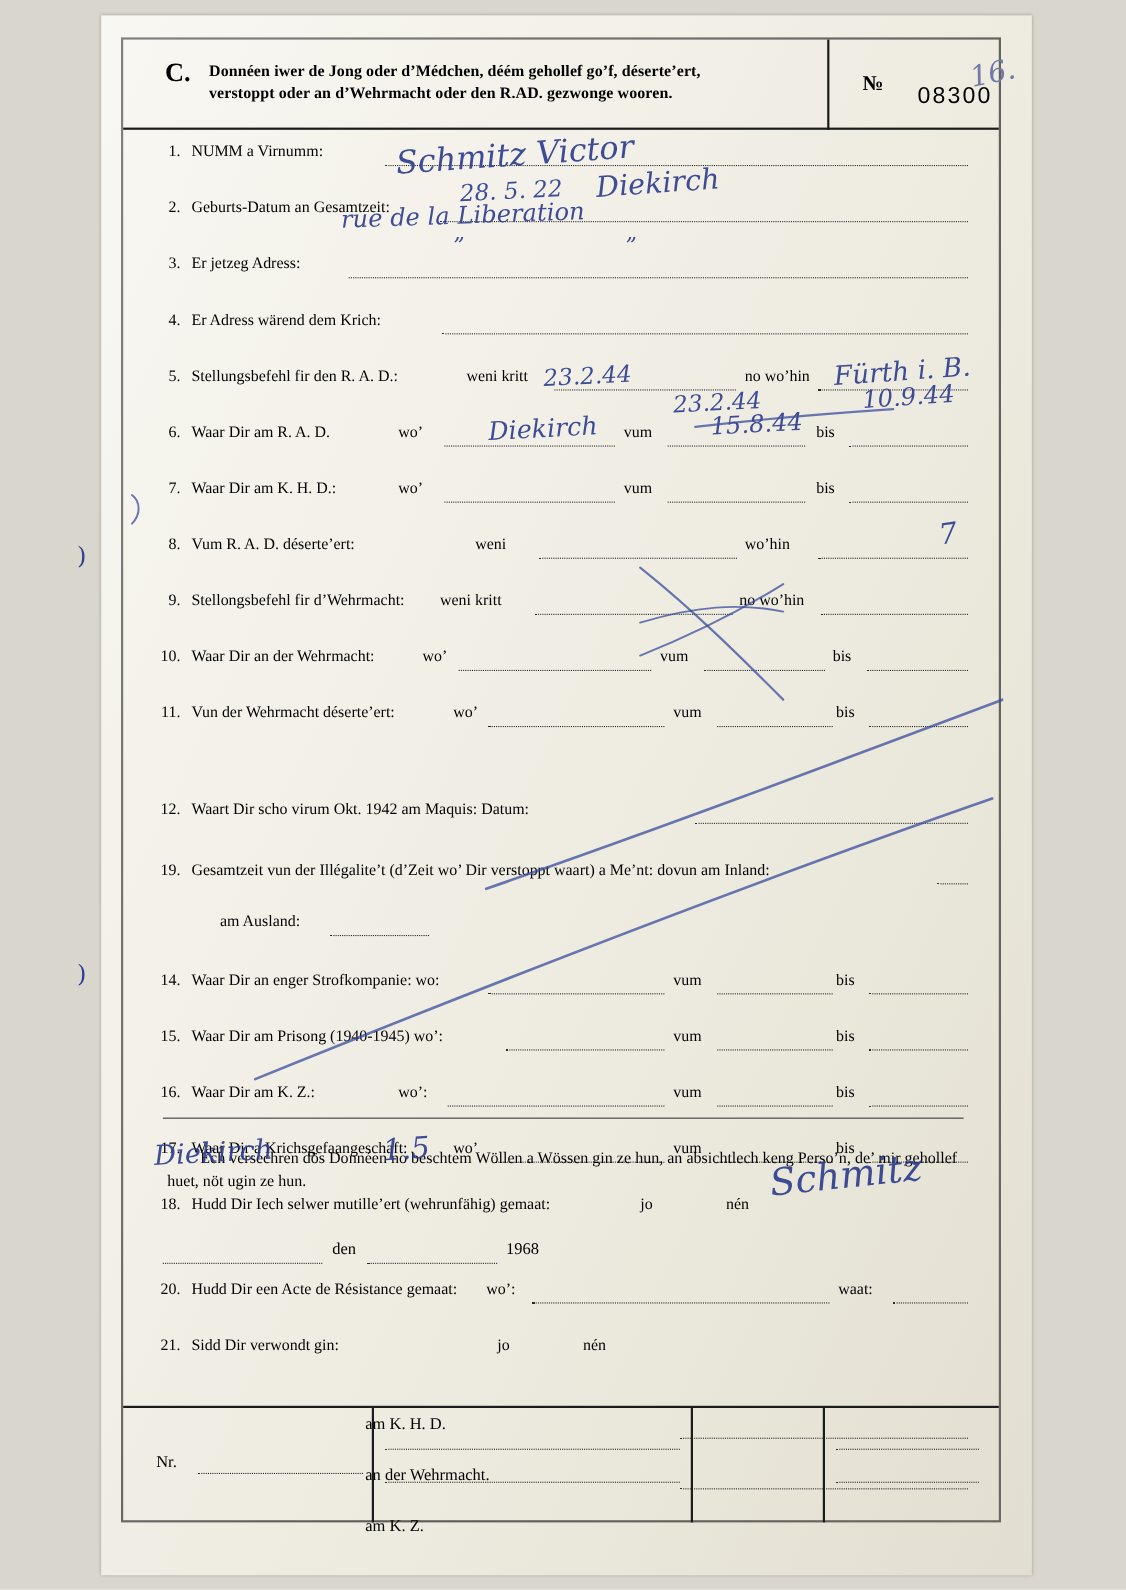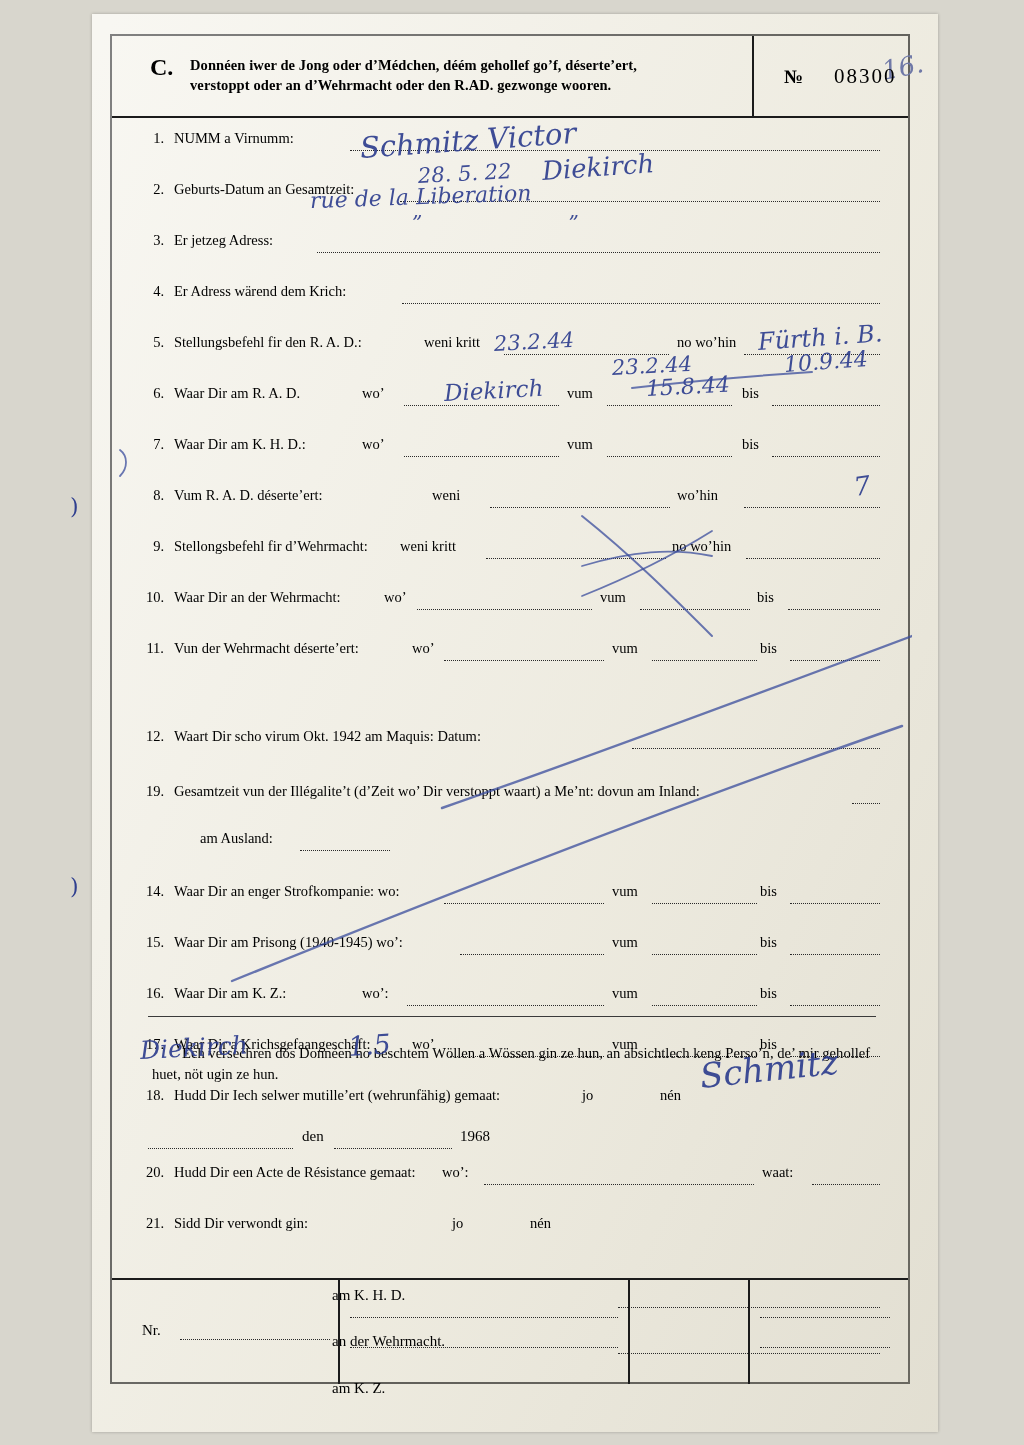--- a/index.html
+++ b/index.html
@@ -26,21 +26,21 @@
     box-sizing:border-box;
   }
   .inner{position:relative;width:100%;height:100%;z-index:2;}
 
   
   .hdr{position:absolute;left:0;top:0;width:100%;height:82px;border-bottom:2px solid #1b1b1b;box-sizing:border-box;}
   .hdr .letter{position:absolute;left:38px;top:18px;font-size:24px;font-weight:bold;font-family:"Liberation Serif",serif;}
   .hdr .txt{position:absolute;left:78px;top:20px;width:500px;font-size:14.5px;font-weight:bold;line-height:1.35;letter-spacing:.1px;}
   .hdr .vsep{position:absolute;left:640px;top:0;width:2px;height:82px;background:#1b1b1b;}
   .hdr .no{position:absolute;left:672px;top:30px;font-size:19px;font-weight:bold;}
-  .hdr .num{position:absolute;left:722px;top:28px;font-size:21px;letter-spacing:2px;font-family:Liberation Serif, serif;}
+  .hdr .num{position:absolute;left:722px;top:40px;font-size:21px;letter-spacing:2px;font-family:Liberation Sans, sans-serif;}
 
   
   .body{position:absolute;left:0;top:82px;width:100%;}
   .row{position:relative;height:25.5px;font-size:14.5px;}
   .n{position:absolute;width:34px;text-align:right;left:18px;}
   .lbl{position:absolute;left:62px;white-space:nowrap;}
   .sub{position:absolute;font-size:15px;}
   .dots{position:absolute;border-bottom:1.6px dotted #2a2a2a;height:1px;}
   .word{position:absolute;font-size:14.5px;}
   .note{position:absolute;left:88px;font-size:13.6px;line-height:1.3;width:700px;}

